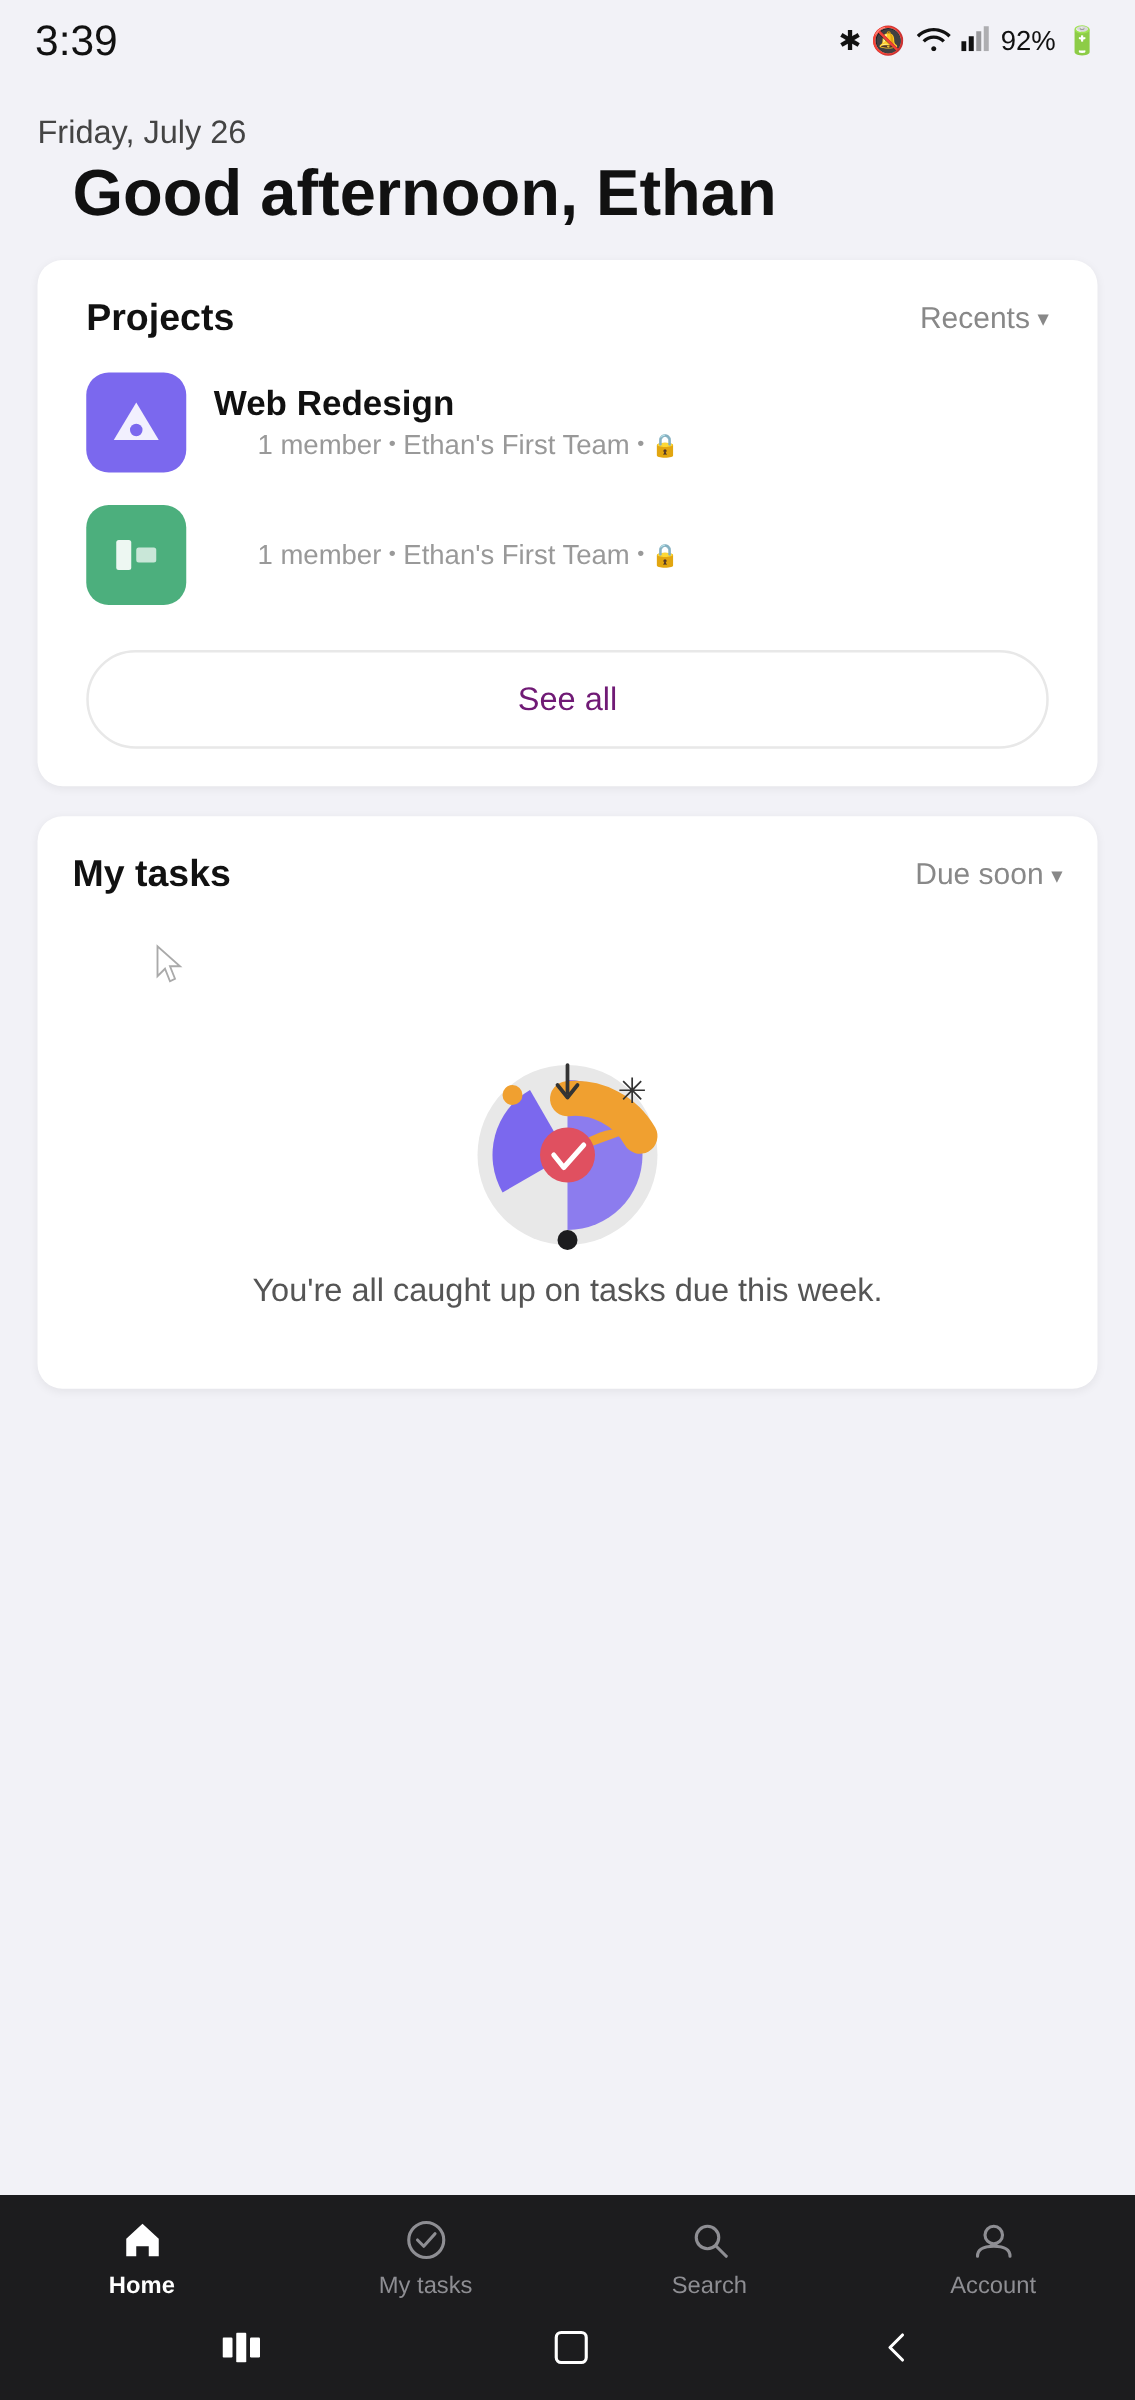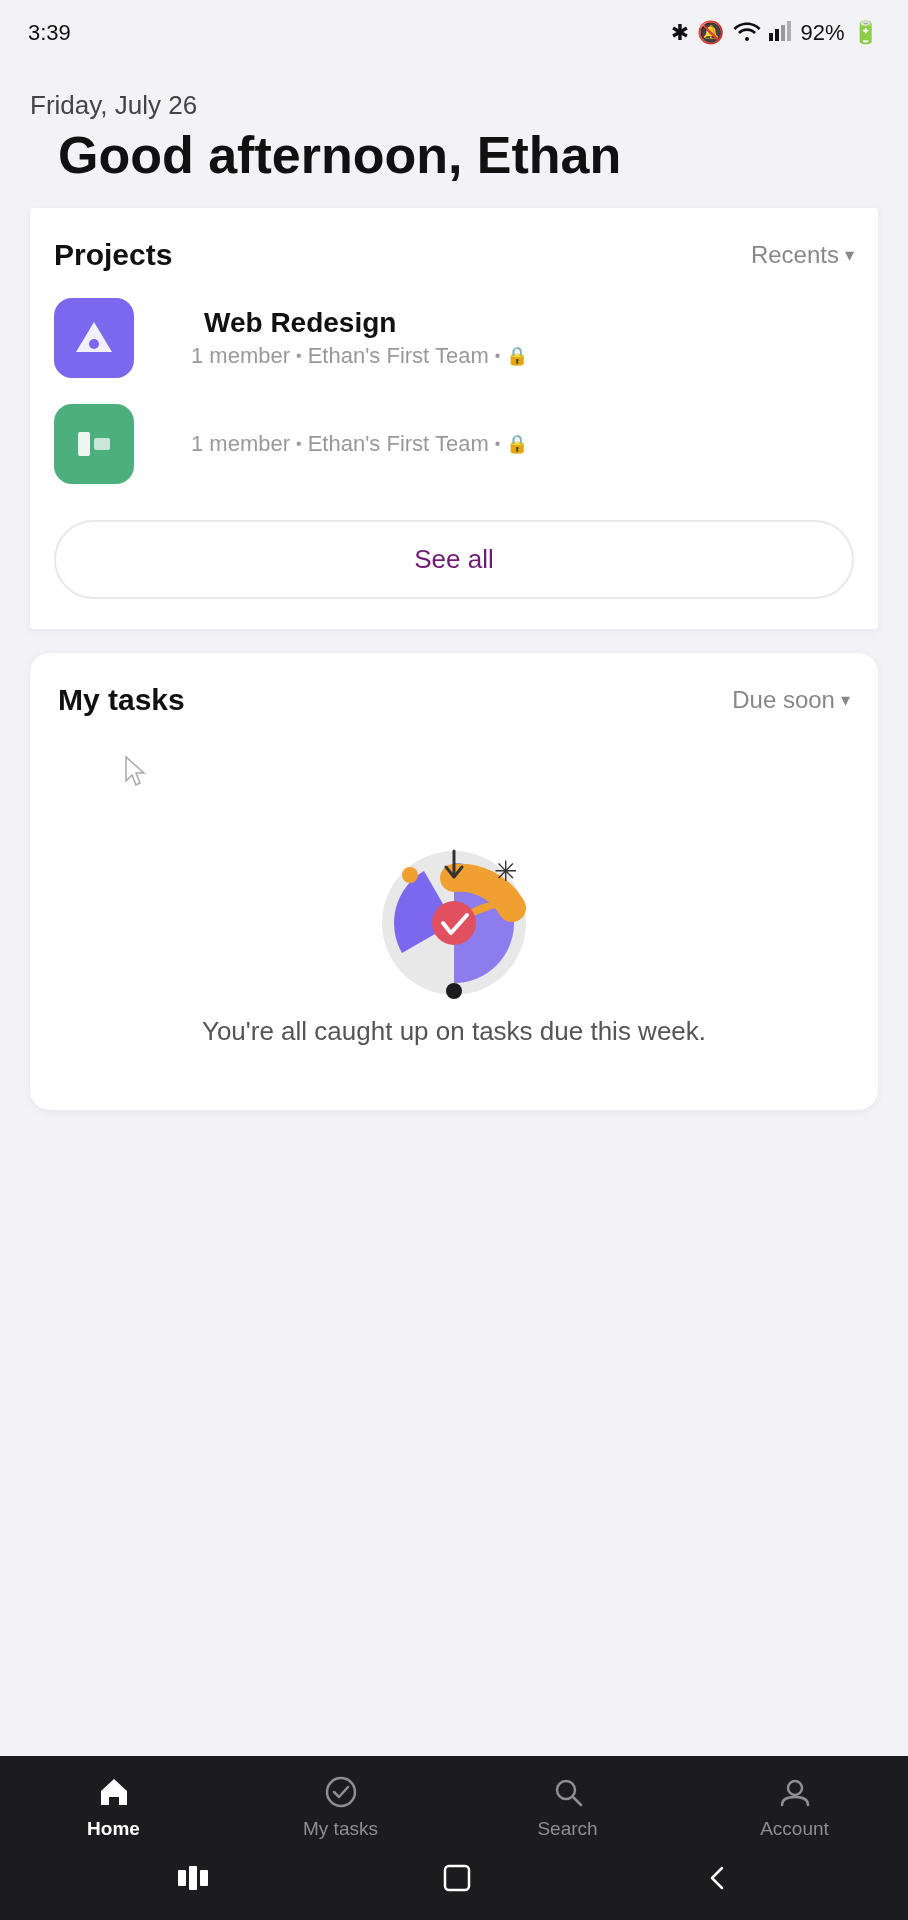--- a/index.html
+++ b/index.html
@@ -18,21 +18,21 @@
     
     .status-bar {
       background: #f2f2f7;
       display: flex;
       justify-content: space-between;
       align-items: center;
       padding: 14px 28px 8px;
       height: 60px;
     }
     .status-time {
-      font-size: 22px;
+      font-size: 34px;
       font-weight: 500;
       color: #111;
     }
     .status-icons {
       display: flex;
       align-items: center;
       gap: 8px;
       font-size: 22px;
       color: #111;
     }
@@ -64,22 +64,22 @@
       font-size: 52px;
       font-weight: 700;
       color: #111;
       line-height: 1.1;
       margin-left: 28px;
     }
 
     
     .card {
       background: #fff;
-      border-radius: 4px;
-      padding: 30px 24px;
+      border-radius: 20px;
+      padding: 30px 39px;
       box-shadow: 0 2px 8px rgba(0,0,0,0.06);
     }
 
     
     .card-header {
       display: flex;
       justify-content: space-between;
       align-items: center;
       margin-bottom: 26px;
     }
@@ -126,21 +126,20 @@
     .project-icon svg {
       width: 44px;
       height: 44px;
     }
     .project-info {}
     .project-name {
       font-size: 28px;
       font-weight: 600;
       color: #111;
       margin-bottom: 4px;
-      margin-left: 48px;
     }
     .project-meta {
       font-size: 22px;
       color: #999;
       display: flex;
       align-items: center;
       gap: 6px;
       margin-left: 35px;
     }
     .dot-sep {

